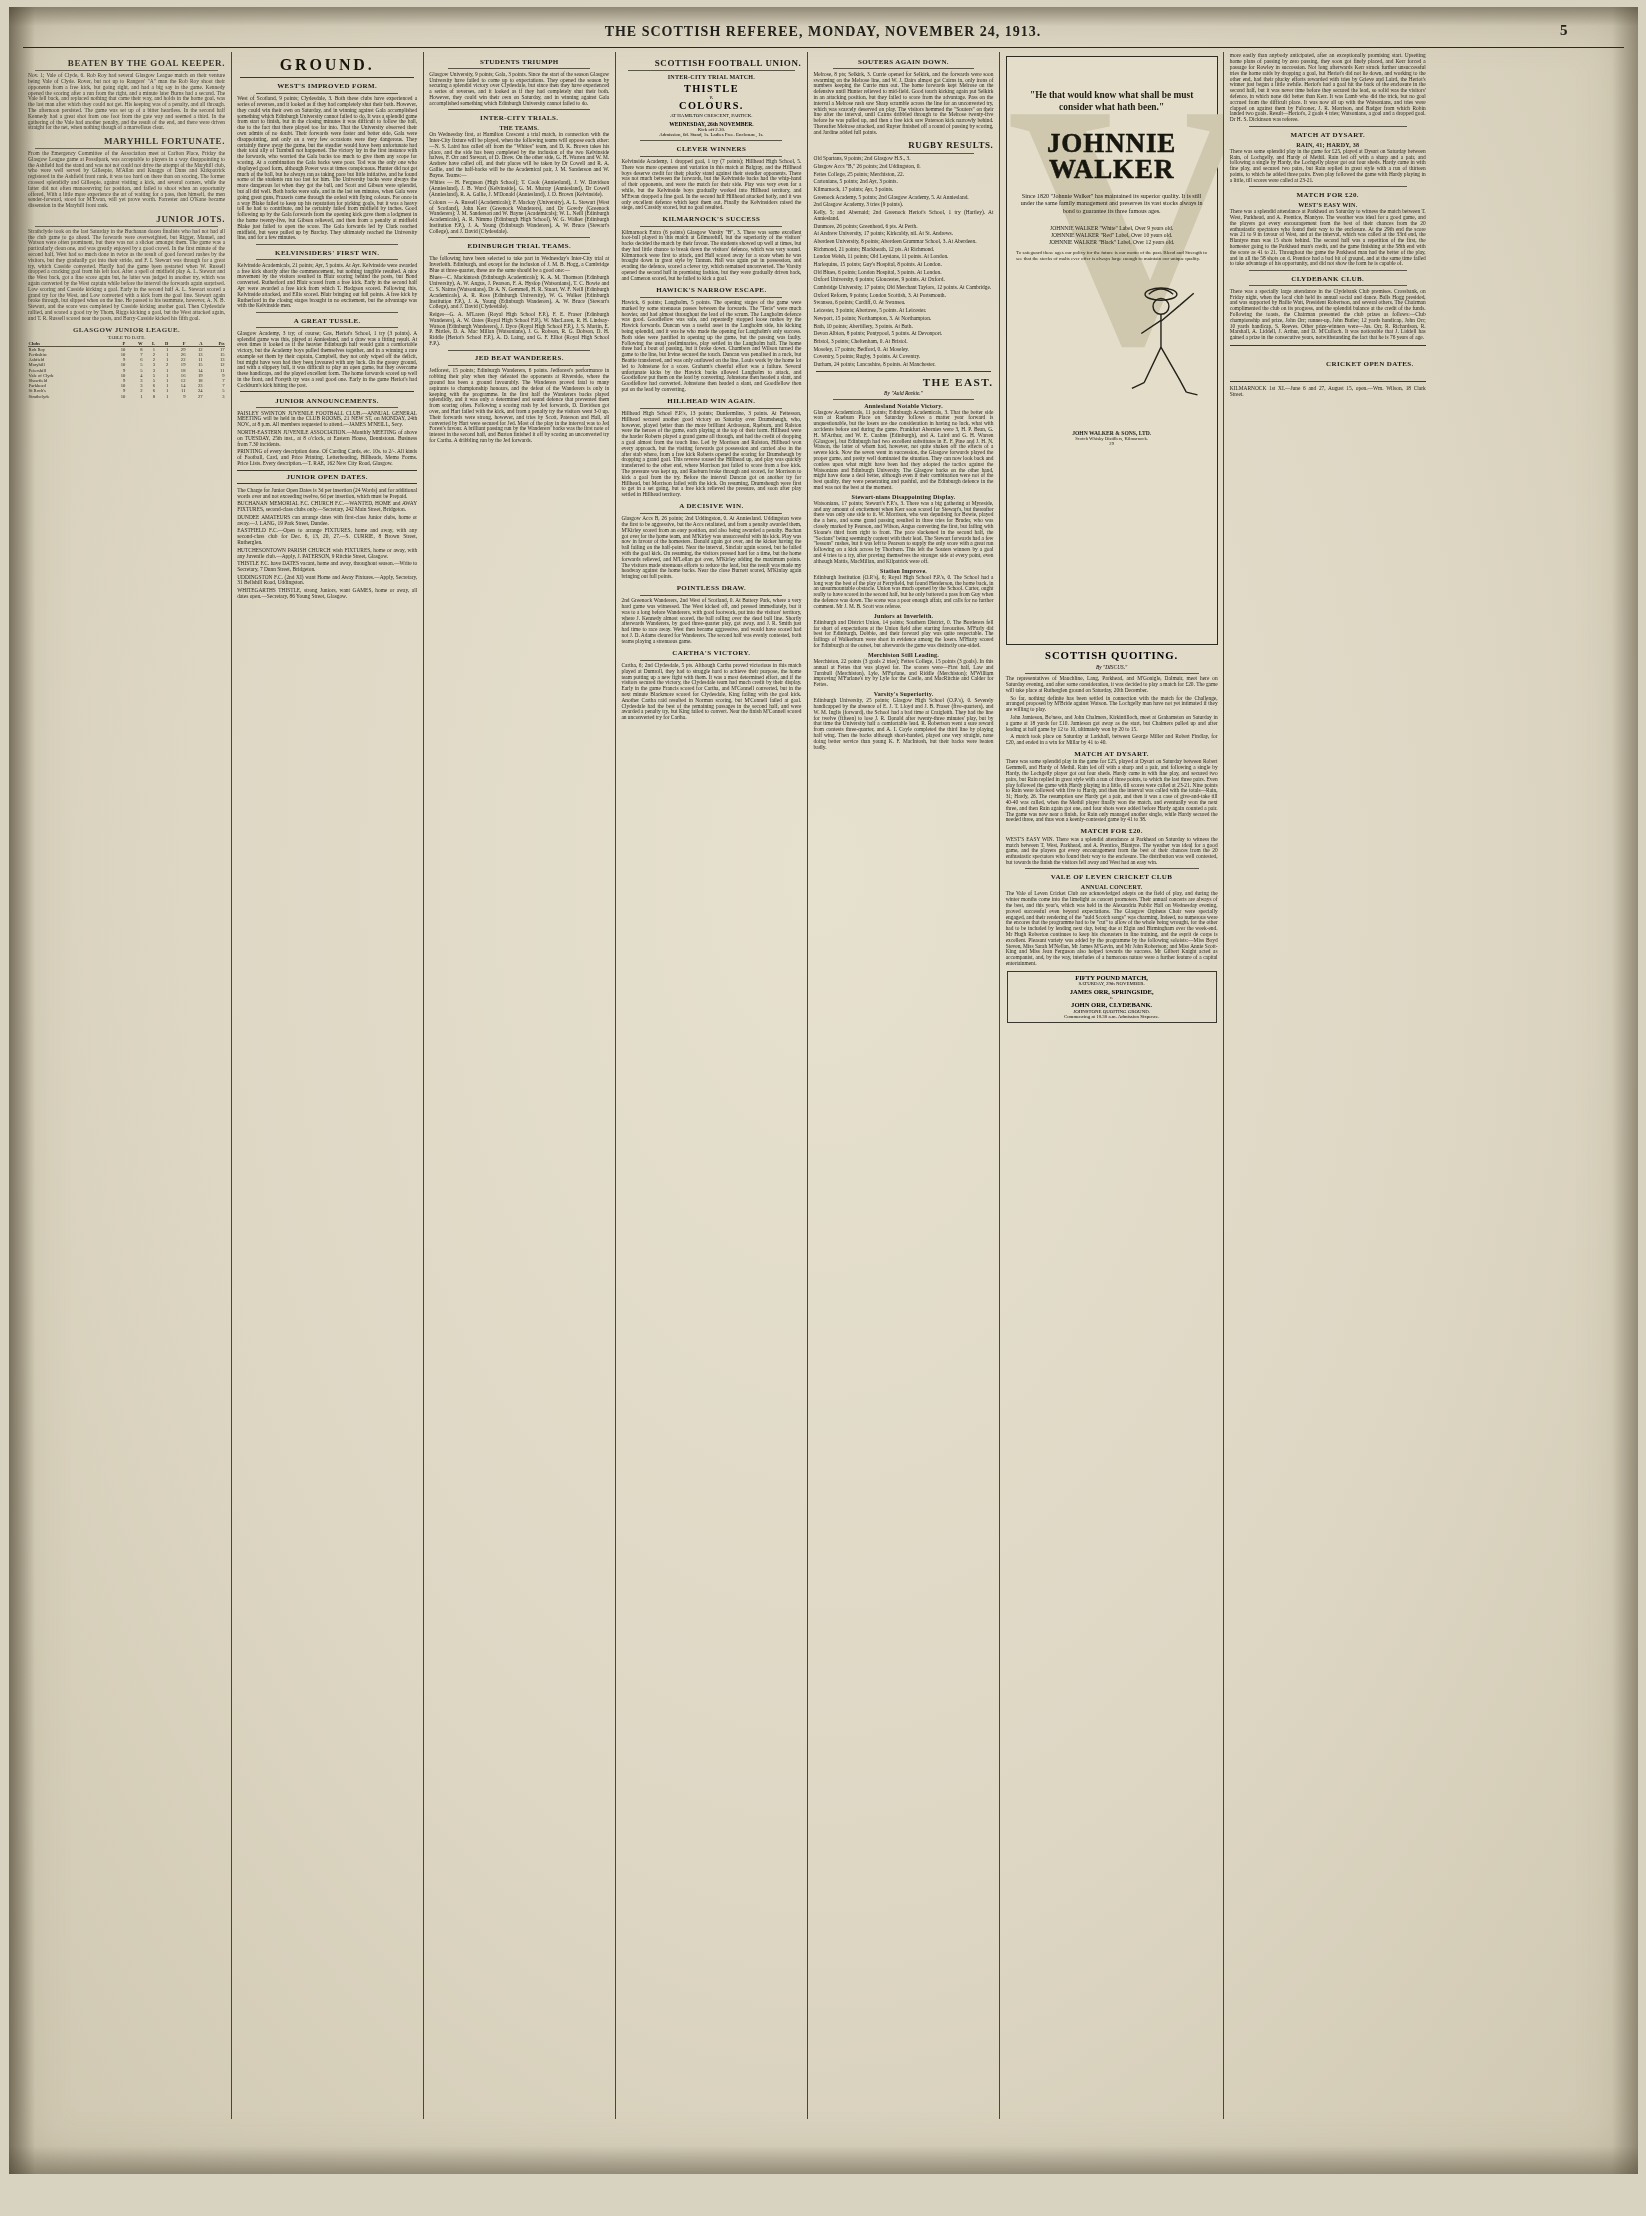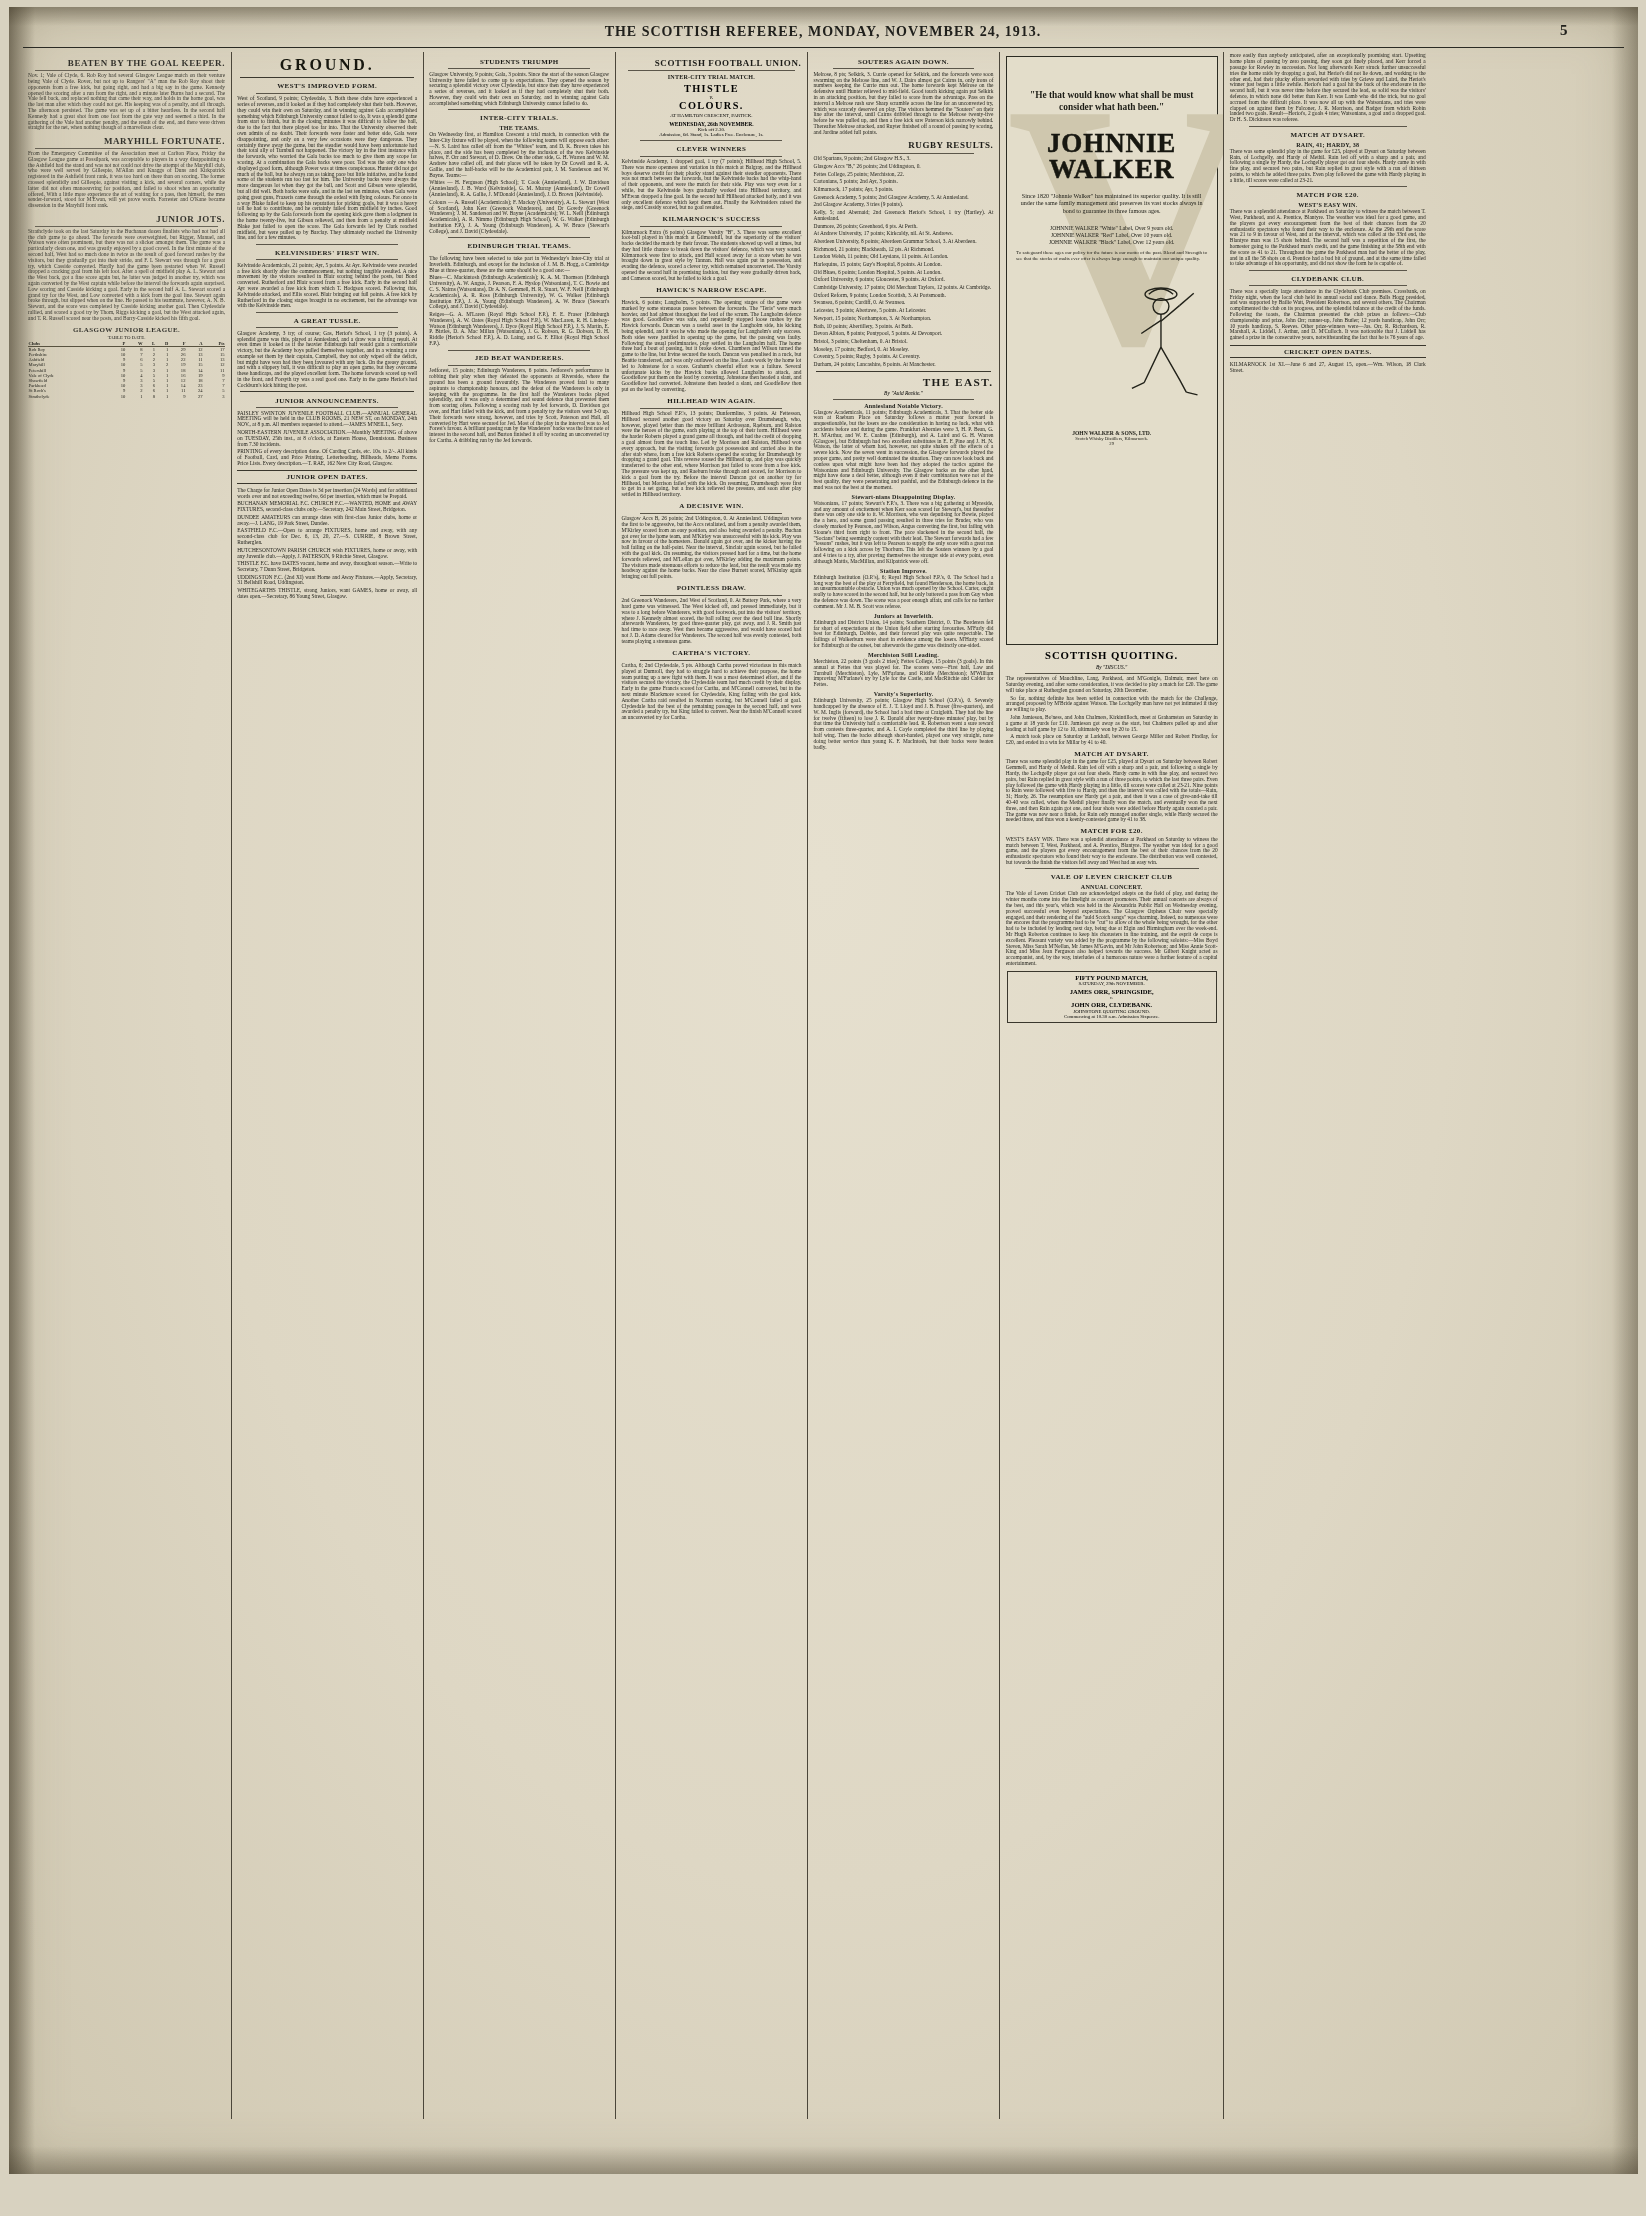--- a/index.html
+++ b/index.html
@@ -546,21 +546,21 @@
         <p class="body first">There was some splendid play in the game for £25, played at Dysart on Saturday between Rain, of Lochgelly, and Hardy of Methil.  Rain led off with a sharp and a pair, and following a single by Hardy, the Lochgelly player got out four sheds.  Hardy came in with fine play, and secured two pairs, but Rain replied in great style with a run of thirteen points, to which he added three pairs.  Even play followed the game with Hardy playing in a little, till scores were called at 23-21.</p>
         <div class="hr thin short"></div>
         <h3 class="sub">MATCH FOR £20.</h3>
         <h4 class="subs">WEST'S EASY WIN.</h4>
         <p class="body first">There was a splendid attendance at Parkhead on Saturday to witness the match between T. West, Parkhead, and A. Prentice, Blantyre.  The weather was ideal for a good game, and the players got every encouragement from the best of their chances from the 20 enthusiastic spectators who found their way to the enclosure.  At the 29th end the score was 21 to 9 in favour of West, and at the interval, which was called at the 33rd end, the Blantyre man was 15 shots behind.  The second half was a repetition of the first, the homester going to the Parkhead man's credit, and the game finishing at the 58th end with the score as 41 to 21.  Throughout the game the Parkhead man had the better of the play, and in all the 58 shots on d.  Prentice had a bad bit of ground, and at the same time failed to take advantage of his opportunity, and did not show the form he is capable of.</p>
         <div class="hr thin short"></div>
         <h3 class="sub">CLYDEBANK CLUB.</h3>
         <div class="hr thin short"></div>
         <p class="body first">There was a specially large attendance in the Clydebank Club premises.  Crossbank, on Friday night, when the local club held its annual social and dance.  Balls Hogg presided, and was supported by Bailie Watt, President Robertson, and several others.  The Chairman complimented the club on its progress, and the splendid balance at the credit of the funds.  Following the toasts, the Chairman presented the club prizes as follows:—Club championship and prize, John Orr; runner-up, John Butler; 12 yards handicap, John Orr; 10 yards handicap, S. Reeves.  Other prize-winners were—Jas. Orr, R. Richardson, R. Marshall, A. Liddell, J. Arthur, and D. M'Culloch.  It was noticeable that J. Liddell has gained a prize in the consecutive years, notwithstanding the fact that he is 76 years of age.</p>
         <div class="rule-box">
-          <h3 class="sub" style="margin:0;">Cricket Open Dates.</h3>
+          <h3 class="sub" style="margin:12px;text-align:right;">Cricket Open Dates.</h3>
         </div>
         <p class="body first tiny">KILMARNOCK 1st XI.—June 6 and 27, August 15, open.—Wm. Wilson, 18 Clark Street.</p>
       </div>
 
     </div>
   </div>
 
 </div>
 
 

